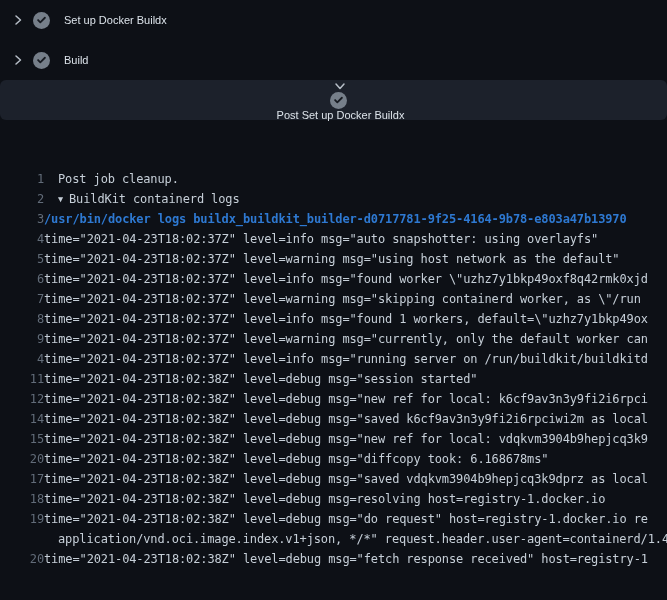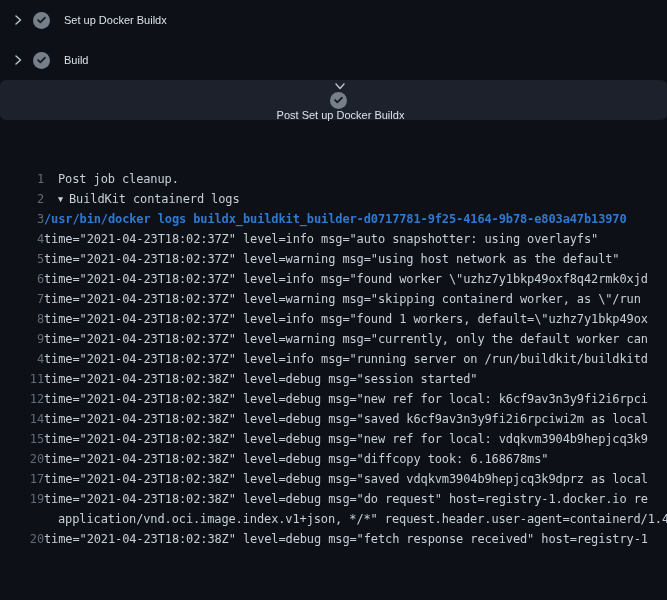--- a/index.html
+++ b/index.html
@@ -154,17 +154,18 @@
       <div class="log-row"><span class="ln">7</span><span class="lt i1"><span>time="2021-04-23T18:02:37Z" level=warning msg="skipping containerd worker, as \"/run</span></span></div>
       <div class="log-row"><span class="ln">8</span><span class="lt i1"><span>time="2021-04-23T18:02:37Z" level=info msg="found 1 workers, default=\"uzhz7y1bkp49ox</span></span></div>
       <div class="log-row"><span class="ln">9</span><span class="lt i1"><span>time="2021-04-23T18:02:37Z" level=warning msg="currently, only the default worker can</span></span></div>
       <div class="log-row"><span class="ln">4</span><span class="lt i1"><span>time="2021-04-23T18:02:37Z" level=info msg="running server on /run/buildkit/buildkitd</span></span></div>
       <div class="log-row"><span class="ln">11</span><span class="lt i1"><span>time="2021-04-23T18:02:38Z" level=debug msg="session started"</span></span></div>
       <div class="log-row"><span class="ln">12</span><span class="lt i1"><span>time="2021-04-23T18:02:38Z" level=debug msg="new ref for local: k6cf9av3n3y9fi2i6rpci</span></span></div>
       <div class="log-row"><span class="ln">14</span><span class="lt i1"><span>time="2021-04-23T18:02:38Z" level=debug msg="saved k6cf9av3n3y9fi2i6rpciwi2m as local</span></span></div>
       <div class="log-row"><span class="ln">15</span><span class="lt i1"><span>time="2021-04-23T18:02:38Z" level=debug msg="new ref for local: vdqkvm3904b9hepjcq3k9</span></span></div>
       <div class="log-row"><span class="ln">20</span><span class="lt i1"><span>time="2021-04-23T18:02:38Z" level=debug msg="diffcopy took: 6.168678ms"</span></span></div>
       <div class="log-row"><span class="ln">17</span><span class="lt i1"><span>time="2021-04-23T18:02:38Z" level=debug msg="saved vdqkvm3904b9hepjcq3k9dprz as local</span></span></div>
+      <div class="log-row"><span class="ln">18</span><span class="lt i1"><span>time="2021-04-23T18:02:38Z" level=debug msg=resolving host=registry-1.docker.io</span></span></div>
       <div class="log-row"><span class="ln">19</span><span class="lt i1"><span>time="2021-04-23T18:02:38Z" level=debug msg="do request" host=registry-1.docker.io re</span></span></div>
       <div class="log-row"><span class="ln"></span><span class="lt i0"><span>application/vnd.oci.image.index.v1+json, */*" request.header.user-agent=containerd/1.4</span></span></div>
       <div class="log-row"><span class="ln">20</span><span class="lt i1"><span>time="2021-04-23T18:02:38Z" level=debug msg="fetch response received" host=registry-1</span></span></div>
     </div>
 </div>
 
 </body></html>

